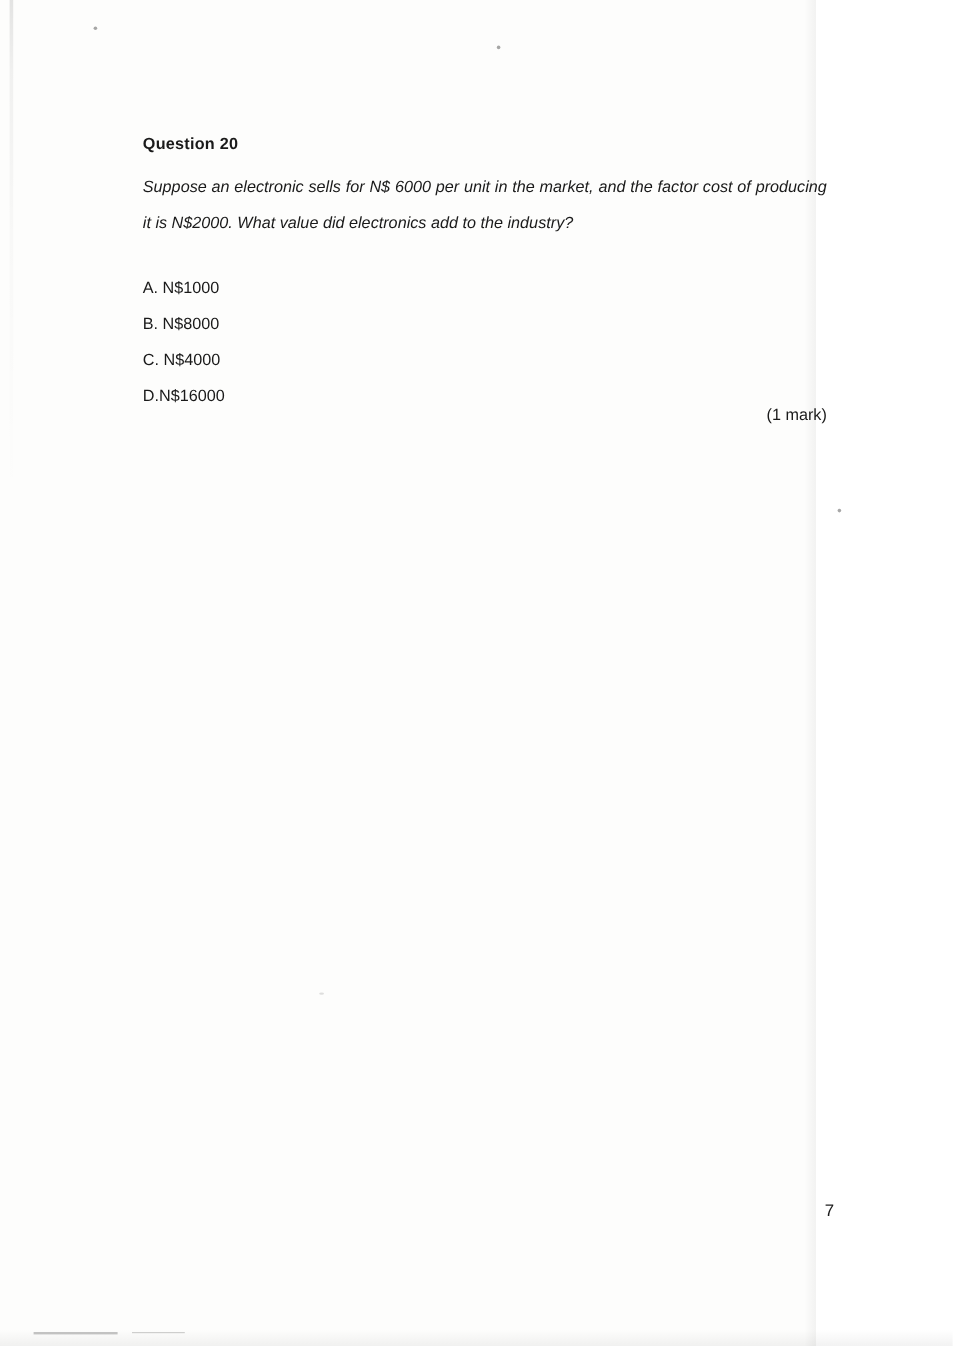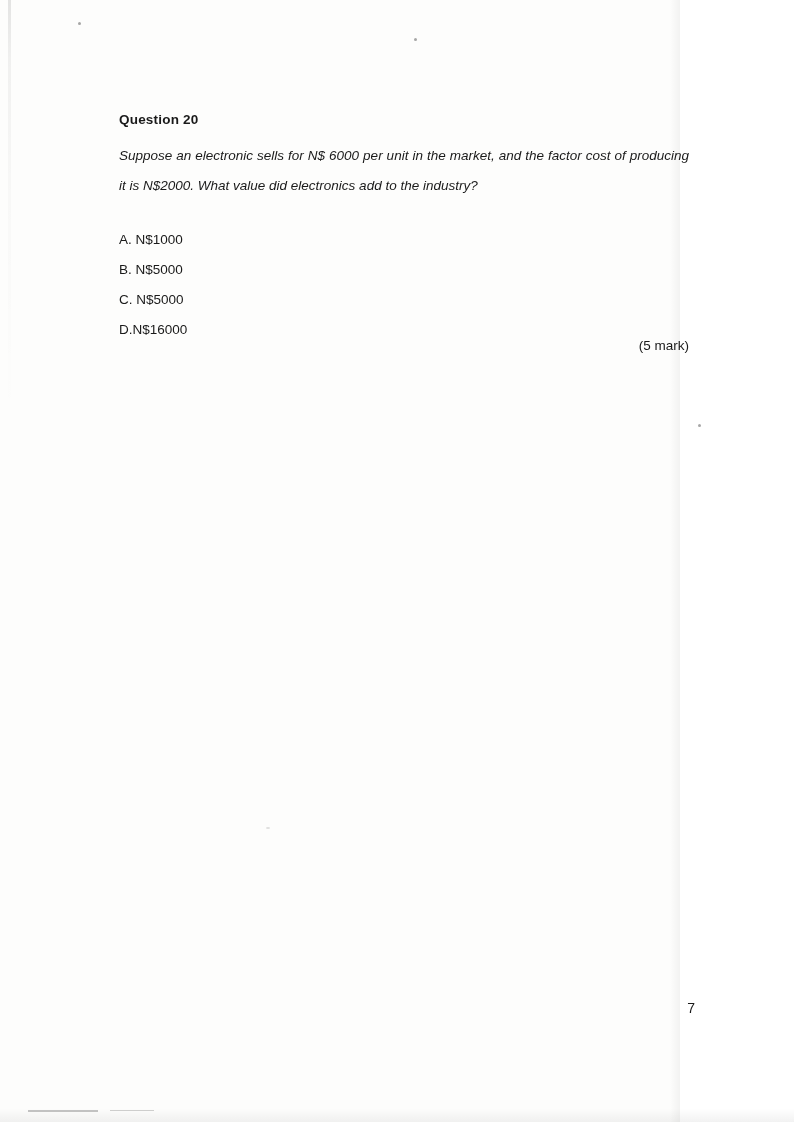--- a/index.html
+++ b/index.html
@@ -134,23 +134,23 @@
   <div class="smudge"></div>
   <div class="smudge2"></div>
 
   <div class="content">
     <h1 class="q-title">Question 20</h1>
 
     <p class="q-body">Suppose an electronic sells for N$ 6000 per unit in the market, and the factor cost of producing it is N$2000. What value did electronics add to the industry?</p>
 
     <div class="options">
       <div class="option">A. N$1000</div>
-      <div class="option">B. N$5000</div>
-      <div class="option">C. N$5000</div>
+      <div class="option">B. N$8000</div>
+      <div class="option">C. N$4000</div>
       <div class="option">D.N$16000</div>
     </div>
   </div>
 
-  <div class="marks">(5 mark)</div>
+  <div class="marks">(1 mark)</div>
 
   <div class="page-number">7</div>
 
 </div>
 
 </body></html>

